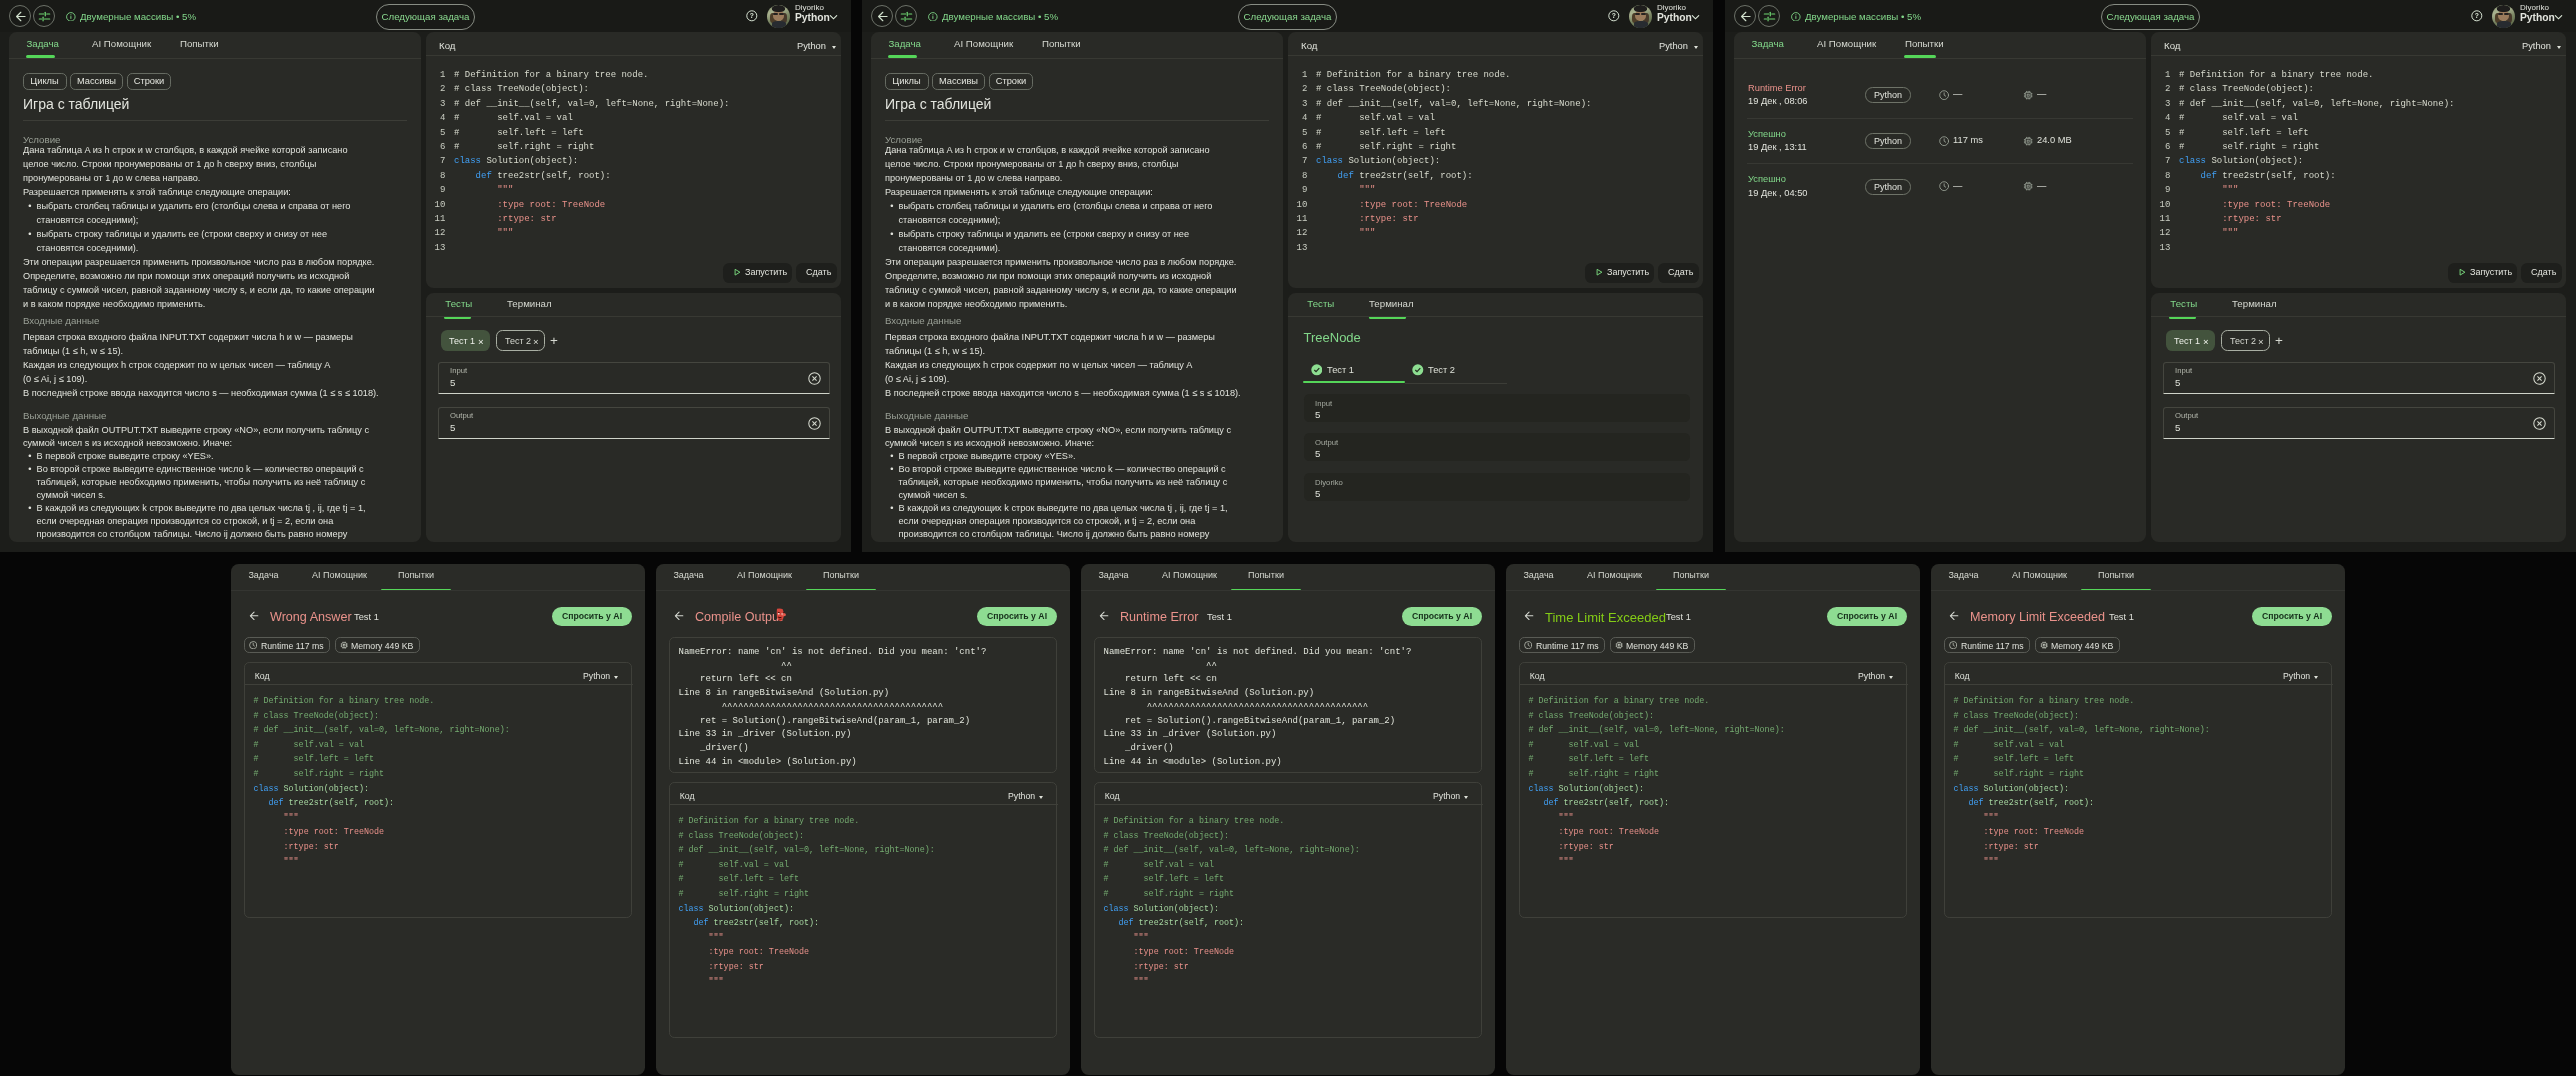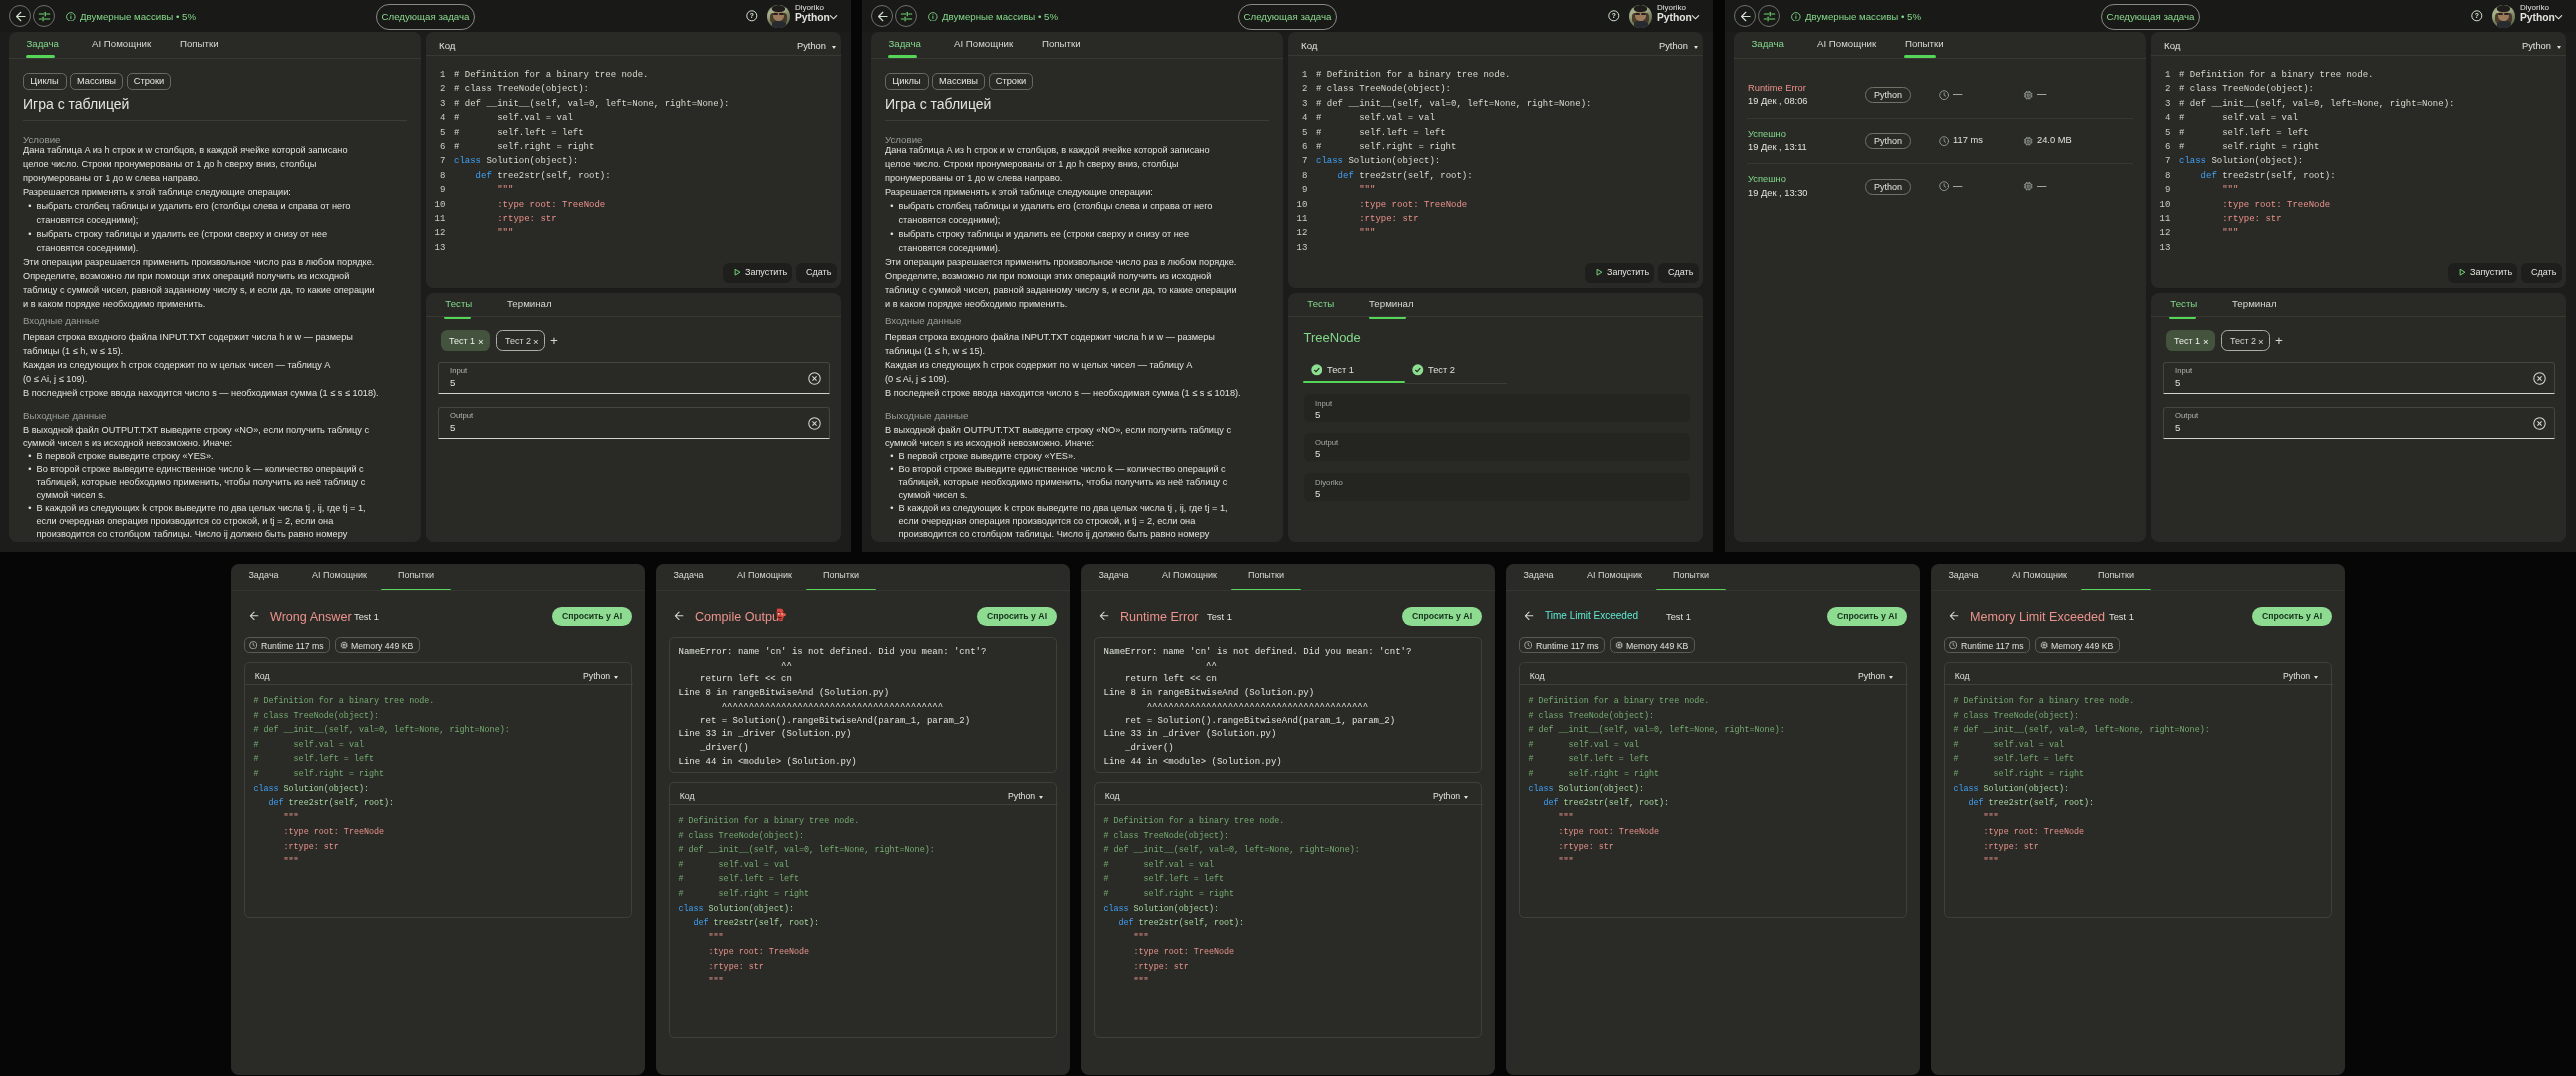--- a/index.html
+++ b/index.html
@@ -393,21 +393,21 @@
       </svg>
 <div class="a" style="left:219px;top:103px;font-size:9.3px;color:#dfe2da">117 ms</div>
 <svg class="a" style="left:289px;top:104px" width="10.3" height="10.3" viewBox="0 0 20 20" fill="none" stroke="#99a196" stroke-width="1.6">
         <rect x="4.5" y="4.5" width="11" height="11" rx="1.5"></rect>
         <rect x="8" y="8" width="4" height="4"></rect>
 <path d="M7 4.5 V1.8 M10 4.5 V1.8 M13 4.5 V1.8 M7 18.2 V15.5 M10 18.2 V15.5 M13 18.2 V15.5 M4.5 7 H1.8 M4.5 10 H1.8 M4.5 13 H1.8 M18.2 7 H15.5 M18.2 10 H15.5 M18.2 13 H15.5"></path>
       </svg>
 <div class="a" style="left:303px;top:103px;font-size:9.3px;color:#dfe2da">24.0 MB</div>
 <div class="hr" style="left:13px;top:131px;width:386px;background:#373833"></div>
 <div class="a" style="left:14px;top:142px;font-size:9.3px;color:#82d78a">Успешно</div>
-<div class="a" style="left:14px;top:156px;font-size:9.3px;color:#e2e4dd">19 Дек , 13:30</div>
+<div class="a" style="left:14px;top:156px;font-size:9.3px;color:#e2e4dd">19 Дек , 04:50</div>
 <div class="a" style="left:131px;top:147px;width:46px;height:15.5px;border:0.6px solid #6e7368;border-radius:7.7px;color:#e3e5de;font-size:9px;text-align:center;line-height:14px">Python</div>
 <svg class="a" style="left:205px;top:149px" width="10.3" height="10.3" viewBox="0 0 20 20" fill="none" stroke="#99a196" stroke-width="1.7" stroke-linecap="round">
         <circle cx="10" cy="10" r="8.6"></circle>
         <path d="M10 5.5 V10 L13 12"></path>
       </svg>
 <div class="a" style="left:219px;top:149px;font-size:9.3px;color:#dfe2da">—</div>
 <svg class="a" style="left:289px;top:149px" width="10.3" height="10.3" viewBox="0 0 20 20" fill="none" stroke="#99a196" stroke-width="1.6">
         <rect x="4.5" y="4.5" width="11" height="11" rx="1.5"></rect>
         <rect x="8" y="8" width="4" height="4"></rect>
 <path d="M7 4.5 V1.8 M10 4.5 V1.8 M13 4.5 V1.8 M7 18.2 V15.5 M10 18.2 V15.5 M13 18.2 V15.5 M4.5 7 H1.8 M4.5 10 H1.8 M4.5 13 H1.8 M18.2 7 H15.5 M18.2 10 H15.5 M18.2 13 H15.5"></path>
@@ -617,21 +617,21 @@
   </div>
 <div class="panel" style="left:1506px">
     <div class="a tab" style="left:17.4px;top:6.4px;font-size:9px">Задача</div>
 <div class="a tab" style="left:81px;top:6.4px;font-size:9px">AI Помощник</div>
 <div class="a tab" style="left:167px;top:6.4px;font-size:9px">Попытки</div>
 <div class="ul" style="left:150px;top:24.5px;width:70px;height:2.3px"></div>
 <div class="hr" style="left:0;top:26px;width:414px;background:#343531"></div>
 <svg class="a" style="left:17.4px;top:46px" width="11.6" height="11.6" viewBox="0 0 20 20" fill="none" stroke="#d6d9d2" stroke-width="1.8" stroke-linecap="round" stroke-linejoin="round">
       <path d="M10.5 3.5 L4 10 L10.5 16.5 M4 10 H17"></path>
     </svg>
-<div class="a" style="left:39px;top:46px;font-size:10px;font-weight:500;color:#5eead4">Time Limit Exceeded</div>
+<div class="a" style="left:39px;top:46px;font-size:13px;font-weight:500;color:#84cc16">Time Limit Exceeded</div>
 <div class="a" style="left:160px;top:48px;font-size:9.3px;color:#dfe1da">Test 1</div>
 <div class="pill" style="left:321px;top:43px;width:80px;height:18.7px;background:#8edc92;color:#16301b;font-size:8.7px;font-weight:bold;text-align:center;line-height:18.7px">Спросить у AI</div>
 <div class="a" style="left:13px;top:73px;width:86px;height:15.5px;border:0.6px solid #595b55;border-radius:5.2px"></div>
 <svg class="a" style="left:17.7px;top:77px" width="8.4" height="8.4" viewBox="0 0 20 20" fill="none" stroke="#c8ccc1" stroke-width="1.7" stroke-linecap="round">
       <circle cx="10" cy="10" r="8.6"></circle>
       <path d="M10 5.5 V10 L13 12"></path>
     </svg>
 <div class="a" style="left:30px;top:77px;font-size:8.7px;color:#e0e2db;font-weight:500">Runtime 117 ms</div>
 <div class="a" style="left:104px;top:73px;width:85px;height:15.5px;border:0.6px solid #595b55;border-radius:5.2px"></div>
 <svg class="a" style="left:109px;top:77px" width="8.4" height="8.4" viewBox="0 0 20 20" fill="none" stroke="#c8ccc1" stroke-width="1.6">

